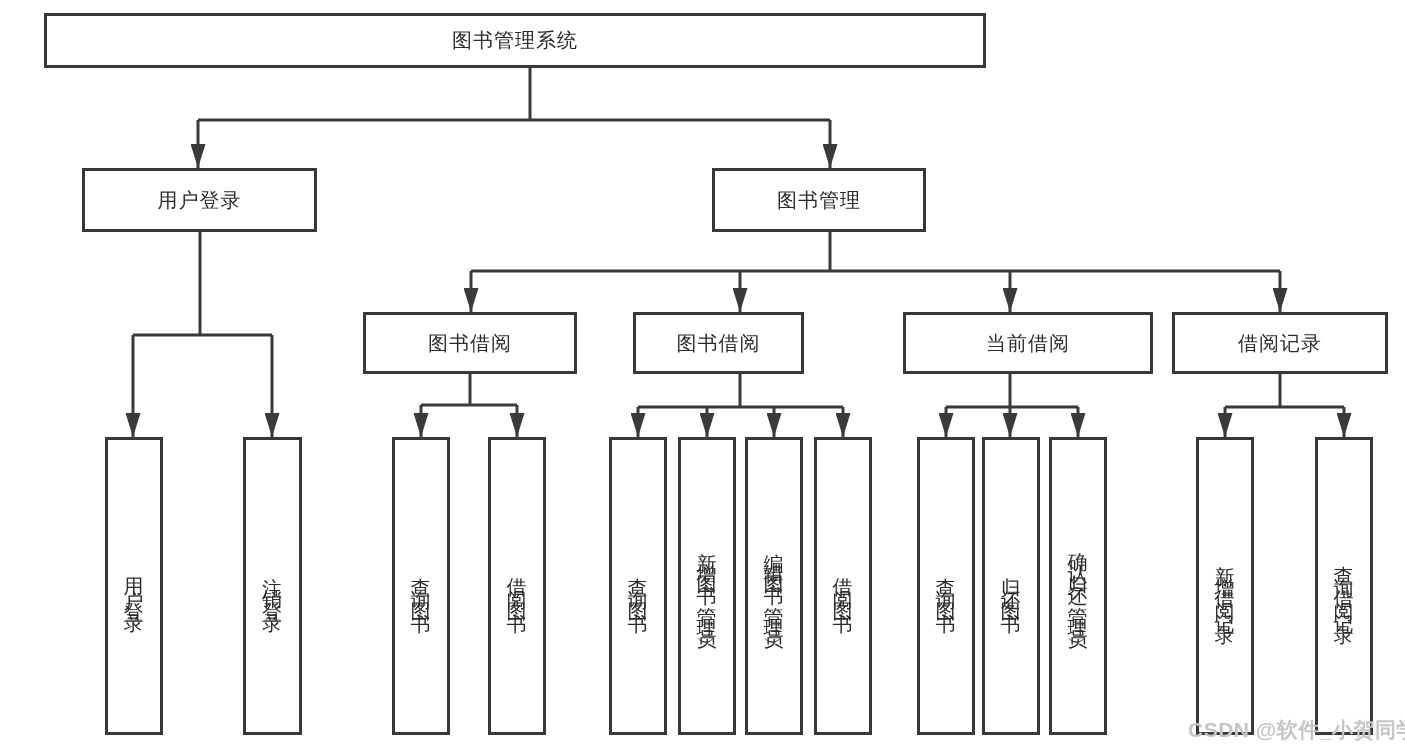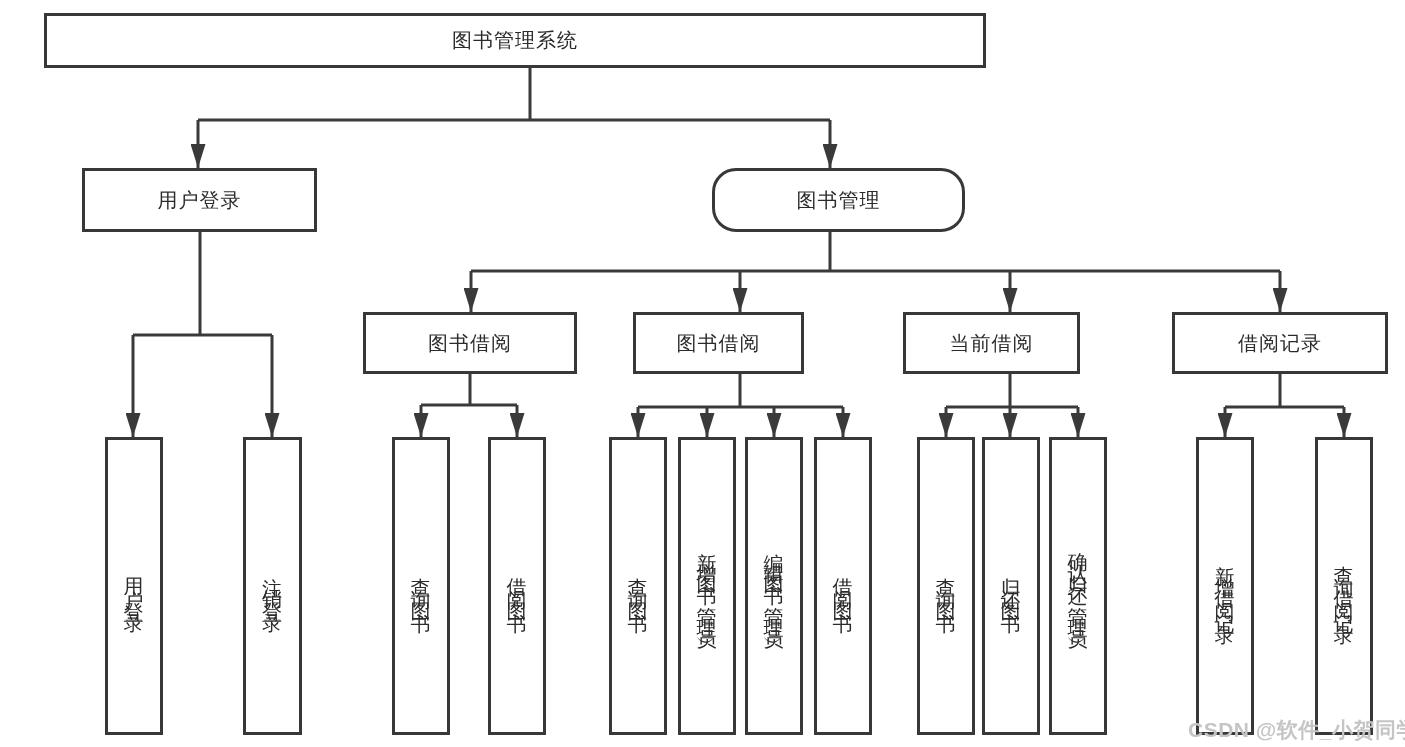--- a/index.html
+++ b/index.html
@@ -114,31 +114,31 @@
     </g>
   </svg>
 
   <div class="node" style="left:12px; top:13px; width:942px; height:55px;margin-left:32px;">
     <span>图书管理系统</span>
   </div>
 
   <div class="node" style="left:82px; top:168px; width:235px; height:64px;">
     <span>用户登录</span>
   </div>
-  <div class="node" style="left:712px; top:168px; width:253px; height:64px;border-radius:24px;">
+  <div class="node" style="left:712px; top:168px; width:214px; height:64px;">
     <span>图书管理</span>
   </div>
 
   <div class="node" style="left:363px; top:312px; width:214px; height:62px;">
     <span>图书借阅</span>
   </div>
   <div class="node" style="left:633px; top:312px; width:171px; height:62px;">
     <span>图书借阅</span>
   </div>
-  <div class="node" style="left:903px; top:312px; width:177px; height:62px;">
+  <div class="node" style="left:903px; top:312px; width:250px; height:62px;">
     <span>当前借阅</span>
   </div>
   <div class="node" style="left:1172px; top:312px; width:216px; height:62px;">
     <span>借阅记录</span>
   </div>
 
   <div class="node leaf" style="left:105px; top:437px; width:58px; height:298px;">
     <span class="vtext">用户登录</span>
   </div>
   <div class="node leaf" style="left:243px; top:437px; width:59px; height:298px;">

